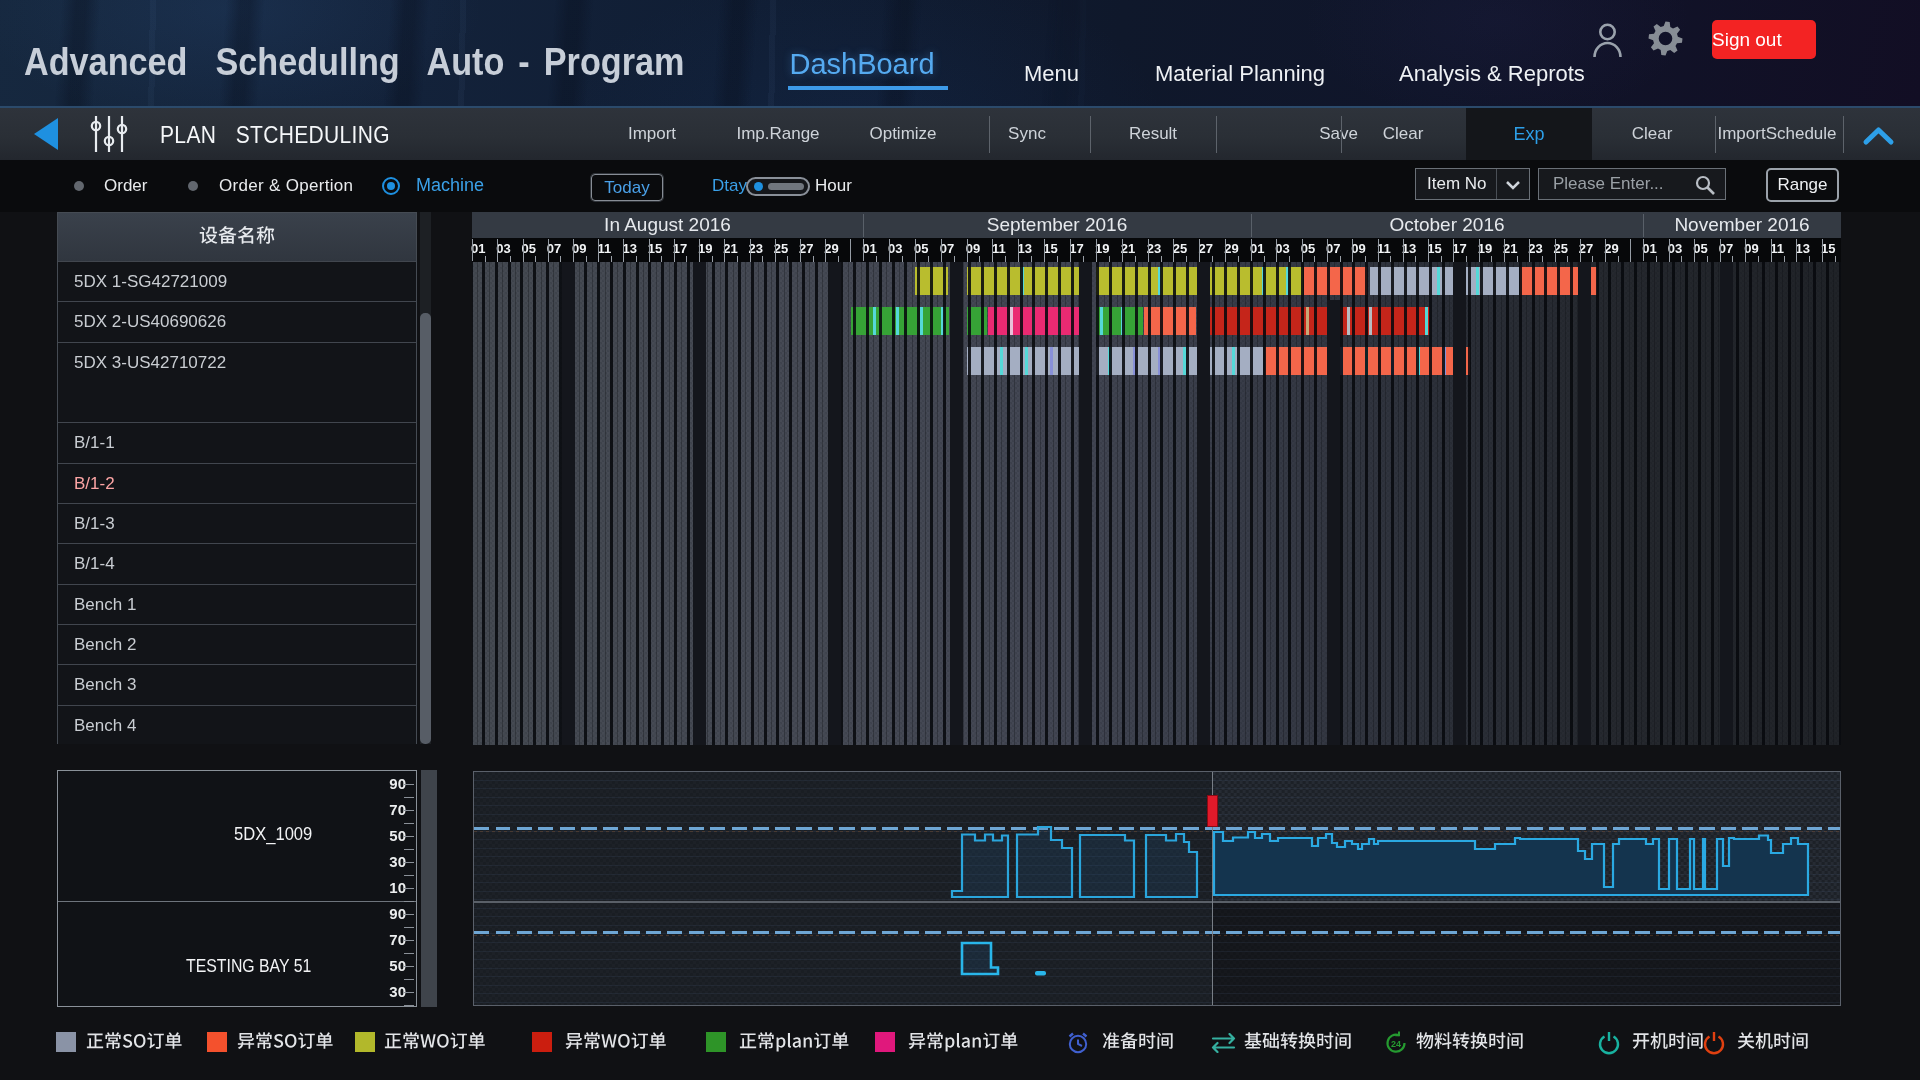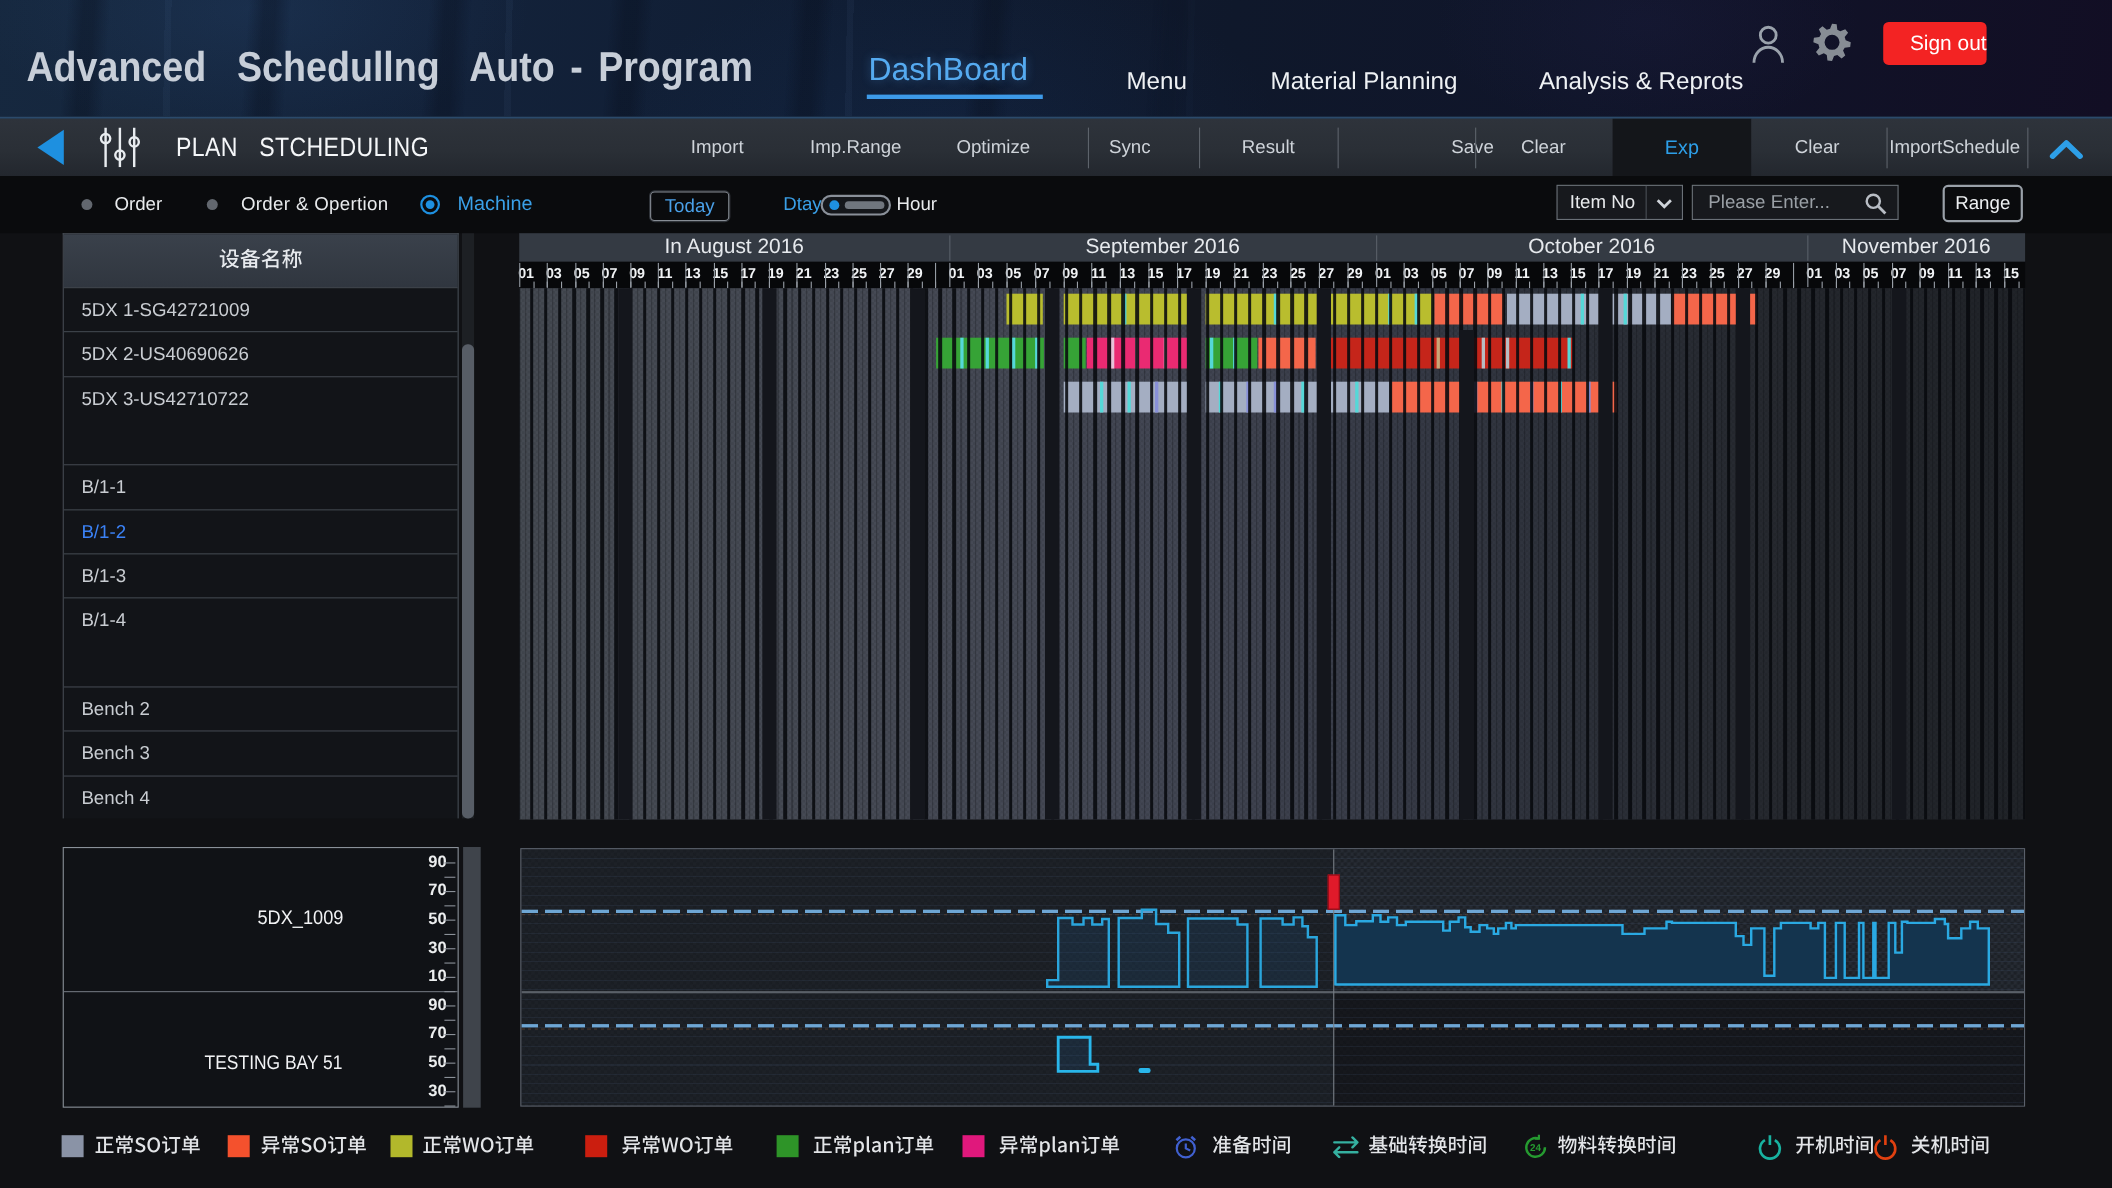--- a/index.html
+++ b/index.html
@@ -26,21 +26,21 @@
 <div class="abs" style="left:1024px;top:61px;font-size:22px;color:#eef1f4">Menu</div>
 <div class="abs" style="left:1155px;top:61px;font-size:22px;color:#eef1f4">Material Planning</div>
 <div class="abs" style="left:1399px;top:61px;font-size:22px;color:#eef1f4">Analysis &amp; Reprots</div>
 <svg class="abs" style="left:1592px;top:22px" width="31" height="36" viewBox="0 0 31 36">
  <circle cx="15.5" cy="10" r="7.2" fill="none" stroke="#9aa2ac" stroke-width="2.6"></circle>
  <path d="M2.5 35 A13 14 0 0 1 28.5 35" fill="none" stroke="#9aa2ac" stroke-width="2.6"></path>
 </svg>
 <svg class="abs" style="left:1648px;top:21px" width="35" height="35" viewBox="0 0 35 35">
         <path fill-rule="evenodd" fill="#878d95" d="M34.5 17.5 L34.0 21.7 L29.0 22.3 L27.5 25.0 L29.5 29.5 L26.2 32.1 L22.3 29.0 L19.3 29.9 L17.5 34.5 L13.3 34.0 L12.7 29.0 L10.0 27.5 L5.5 29.5 L2.9 26.2 L6.0 22.3 L5.1 19.3 L0.5 17.5 L1.0 13.3 L6.0 12.7 L7.5 10.0 L5.5 5.5 L8.8 2.9 L12.7 6.0 L15.7 5.1 L17.5 0.5 L21.7 1.0 L22.3 6.0 L25.0 7.5 L29.5 5.5 L32.1 8.8 L29.0 12.7 L29.9 15.7 Z M24.3 17.5 A6.8 6.8 0 1 0 10.7 17.5 A6.8 6.8 0 1 0 24.3 17.5 Z"></path>
       </svg>
-<div class="abs" style="left:1712px;top:20px;width:94px;height:39px;background:#f32323;border-radius:5px;color:#fff;font-size:19px;text-align:right;line-height:39px">Sign out</div>
+<div class="abs" style="left:1712px;top:20px;width:104px;height:39px;background:#f32323;border-radius:5px;color:#fff;font-size:19px;text-align:left;line-height:39px">Sign out</div>
 </div>
 
 <div class="abs" style="left:0;top:108px;width:1920px;height:52px;background:linear-gradient(180deg,#2e333b 0%,#2a2f36 55%,#23272e 100%)">
 <div class="abs" style="left:34px;top:10px;width:0;height:0;border-top:16px solid transparent;border-bottom:16px solid transparent;border-right:24px solid #1e90e0"></div>
 <svg class="abs" style="left:90px;top:8px" width="38" height="36" viewBox="0 0 38 36">
  <g stroke="#e8ecf0" stroke-width="2.2" fill="none">
  <line x1="6" y1="0" x2="6" y2="36"></line>
           <line x1="19" y1="0" x2="19" y2="36"></line>
           <line x1="32" y1="0" x2="32" y2="36"></line>
  <circle cx="6" cy="10" r="4.2"></circle>
@@ -103,23 +103,24 @@
 </div>
 
 <div class="abs" style="left:57px;top:212px;width:360px;height:532px;border:1px solid #454b53;border-bottom:none;background:#121418">
 <div class="abs" style="left:0;top:0;width:358px;height:48px;background:linear-gradient(180deg,#3a414b,#30363f);text-align:center"><span style="display:inline-block;margin-top:14px"><svg class="" width="76.0" height="19.0" viewBox="0 -800 4000 1000" style="overflow:visible">
             <path fill="#e6e9ed" d="M112 -771 174 -828Q201 -806 231 -779Q261 -752 288 -726Q315 -699 331 -678L266 -611Q250 -633 225 -661Q199 -689 169 -718Q140 -747 112 -771ZM170 67 150 -17 171 -51 363 -201Q369 -182 379 -158Q390 -135 398 -122Q330 -68 288 -35Q246 -1 222 18Q199 37 188 48Q177 59 170 67ZM40 -533H219V-442H40ZM506 -810H772V-722H506ZM383 -406H845V-317H383ZM816 -406H833L849 -409L907 -384Q876 -282 824 -205Q771 -128 702 -72Q632 -16 549 22Q465 61 373 84Q367 65 354 41Q341 16 329 1Q413 -16 490 -49Q568 -81 632 -130Q696 -178 744 -243Q791 -309 816 -391ZM497 -336Q536 -250 603 -182Q671 -114 763 -67Q855 -20 968 2Q958 12 947 27Q936 42 926 57Q916 73 910 86Q735 44 611 -57Q488 -157 417 -308ZM482 -810H570V-697Q570 -649 556 -599Q543 -548 505 -502Q467 -457 395 -423Q389 -433 378 -446Q366 -460 354 -473Q342 -486 333 -492Q398 -521 429 -556Q461 -590 471 -627Q482 -664 482 -700ZM728 -810H818V-583Q818 -562 821 -553Q824 -544 836 -544Q842 -544 854 -544Q866 -544 878 -544Q891 -544 897 -544Q908 -544 923 -546Q938 -547 947 -550Q949 -532 951 -509Q953 -486 955 -470Q945 -466 930 -465Q914 -464 899 -464Q891 -464 877 -464Q862 -464 848 -464Q834 -464 828 -464Q787 -464 765 -476Q744 -488 736 -515Q728 -542 728 -585ZM170 67Q167 55 158 40Q150 25 140 10Q130 -5 121 -13Q132 -21 143 -34Q155 -47 163 -66Q171 -84 171 -108V-533H263V-35Q263 -35 249 -24Q235 -14 217 3Q199 19 184 36Q170 54 170 67Z M1329 -761H1753V-678H1329ZM1723 -761H1742L1758 -765L1820 -728Q1778 -660 1716 -606Q1655 -551 1580 -508Q1505 -464 1420 -432Q1335 -400 1246 -377Q1156 -355 1066 -341Q1063 -354 1056 -371Q1049 -388 1041 -404Q1033 -420 1025 -430Q1110 -440 1195 -459Q1281 -478 1361 -506Q1441 -533 1510 -569Q1580 -605 1634 -650Q1689 -695 1723 -748ZM1326 -680Q1388 -615 1489 -566Q1590 -518 1716 -486Q1842 -455 1979 -442Q1969 -431 1958 -416Q1946 -400 1937 -384Q1927 -368 1920 -354Q1784 -371 1657 -408Q1530 -445 1425 -502Q1319 -559 1244 -636ZM1161 -356H1833V83H1730V-274H1259V84H1161ZM1204 -194H1770V-119H1204ZM1204 -28H1770V54H1204ZM1448 -321H1546V18H1448ZM1365 -848 1466 -827Q1412 -743 1331 -667Q1250 -591 1133 -531Q1126 -542 1115 -556Q1104 -569 1092 -581Q1080 -594 1069 -601Q1142 -634 1199 -675Q1256 -716 1298 -761Q1339 -805 1365 -848Z M2308 -51H2788V35H2308ZM2339 -745H2784V-659H2339ZM2396 -848 2503 -826Q2441 -734 2348 -649Q2256 -564 2125 -497Q2119 -509 2107 -523Q2096 -537 2083 -551Q2071 -564 2060 -572Q2142 -609 2206 -655Q2271 -702 2319 -751Q2366 -801 2396 -848ZM2750 -745H2769L2785 -750L2850 -711Q2798 -607 2716 -523Q2634 -440 2532 -376Q2430 -311 2316 -266Q2203 -221 2088 -194Q2083 -207 2075 -223Q2066 -239 2057 -255Q2048 -270 2039 -281Q2126 -299 2213 -328Q2301 -357 2382 -398Q2464 -438 2535 -489Q2605 -539 2661 -600Q2716 -661 2750 -730ZM2251 -518 2325 -572Q2358 -550 2394 -522Q2431 -494 2464 -466Q2498 -438 2520 -415L2442 -353Q2422 -376 2390 -405Q2357 -434 2321 -464Q2285 -494 2251 -518ZM2756 -349H2853V84H2756ZM2340 -349H2782V-263H2340V83H2246V-277L2319 -349Z M3196 -760H3282V85H3196ZM3049 -559H3404V-471H3049ZM3201 -524 3255 -502Q3242 -449 3221 -392Q3201 -335 3177 -280Q3153 -225 3126 -176Q3099 -128 3071 -92Q3065 -111 3051 -135Q3038 -159 3027 -175Q3061 -215 3095 -274Q3129 -333 3157 -399Q3185 -465 3201 -524ZM3360 -837 3415 -762Q3369 -744 3312 -729Q3255 -714 3195 -703Q3136 -692 3080 -684Q3077 -699 3069 -720Q3061 -741 3054 -756Q3108 -766 3164 -778Q3220 -790 3272 -805Q3323 -821 3360 -837ZM3278 -444Q3287 -436 3306 -416Q3325 -396 3347 -373Q3369 -350 3386 -330Q3404 -310 3412 -301L3358 -225Q3350 -242 3334 -267Q3319 -292 3301 -319Q3283 -346 3267 -369Q3250 -393 3239 -407ZM3526 -842 3616 -824Q3601 -751 3579 -681Q3556 -611 3528 -550Q3501 -489 3468 -443Q3459 -451 3445 -460Q3430 -470 3415 -479Q3400 -488 3389 -493Q3438 -556 3473 -649Q3508 -742 3526 -842ZM3498 -449 3586 -433Q3574 -365 3555 -300Q3536 -234 3512 -177Q3489 -120 3461 -76Q3453 -84 3438 -93Q3424 -102 3410 -110Q3395 -119 3384 -124Q3426 -184 3454 -270Q3483 -357 3498 -449ZM3529 -716H3905V-628H3501ZM3643 -651H3736V-25Q3736 12 3727 32Q3719 52 3696 64Q3673 75 3638 78Q3604 81 3556 81Q3553 62 3543 36Q3534 10 3524 -9Q3557 -8 3586 -7Q3615 -7 3625 -8Q3635 -8 3639 -11Q3643 -15 3643 -25ZM3779 -434 3861 -459Q3883 -404 3903 -342Q3923 -279 3939 -220Q3954 -160 3961 -112L3873 -85Q3867 -132 3852 -193Q3838 -253 3819 -317Q3800 -380 3779 -434ZM3880 -716H3891L3904 -720L3964 -703Q3946 -654 3925 -602Q3903 -550 3883 -504L3801 -524Q3816 -554 3831 -588Q3846 -622 3859 -653Q3872 -684 3880 -706Z"></path>
           </svg></span></div>
 <div class="abs" style="left:0;top:48.0px;width:358px;height:40.3px;border-top:1px solid #41464e;color:#c9cdd2;font-size:17px;line-height:40.3px;padding-left:16px">5DX 1-SG42721009</div>
 <div class="abs" style="left:0;top:88.3px;width:358px;height:40.3px;border-top:1px solid #41464e;color:#c9cdd2;font-size:17px;line-height:40.3px;padding-left:16px">5DX 2-US40690626</div>
 <div class="abs" style="left:0;top:128.7px;width:358px;height:40.3px;border-top:1px solid #41464e;color:#c9cdd2;font-size:17px;line-height:40.3px;padding-left:16px">5DX 3-US42710722</div>
 <div class="abs" style="left:0;top:209.3px;width:358px;height:40.3px;border-top:1px solid #41464e;color:#c9cdd2;font-size:17px;line-height:40.3px;padding-left:16px">B/1-1</div>
-<div class="abs" style="left:0;top:249.6px;width:358px;height:40.3px;border-top:1px solid #41464e;color:#3b82f6;font-size:17px;line-height:40.3px;padding-left:16px">B/1-2</div>
+<div class="abs" style="left:0;top:249.6px;width:358px;height:40.3px;border-top:1px solid #41464e;color:#fca5a5;font-size:17px;line-height:40.3px;padding-left:16px">B/1-2</div>
 <div class="abs" style="left:0;top:290.0px;width:358px;height:40.3px;border-top:1px solid #41464e;color:#c9cdd2;font-size:17px;line-height:40.3px;padding-left:16px">B/1-3</div>
 <div class="abs" style="left:0;top:330.3px;width:358px;height:40.3px;border-top:1px solid #41464e;color:#c9cdd2;font-size:17px;line-height:40.3px;padding-left:16px">B/1-4</div>
+<div class="abs" style="left:0;top:370.6px;width:358px;height:40.3px;border-top:1px solid #41464e;color:#c9cdd2;font-size:17px;line-height:40.3px;padding-left:16px">Bench 1</div>
 <div class="abs" style="left:0;top:411.0px;width:358px;height:40.3px;border-top:1px solid #41464e;color:#c9cdd2;font-size:17px;line-height:40.3px;padding-left:16px">Bench 2</div>
 <div class="abs" style="left:0;top:451.3px;width:358px;height:40.3px;border-top:1px solid #41464e;color:#c9cdd2;font-size:17px;line-height:40.3px;padding-left:16px">Bench 3</div>
 <div class="abs" style="left:0;top:491.6px;width:358px;height:40.3px;border-top:1px solid #41464e;color:#c9cdd2;font-size:17px;line-height:40.3px;padding-left:16px">Bench 4</div>
 </div>
 <div class="abs" style="left:420px;top:212px;width:11px;height:532px;background:#1d2024"></div>
 <div class="abs" style="left:420px;top:313px;width:11px;height:431px;background:#575d66;border-radius:5px"></div>
 <div class="abs" style="left:472px;top:212px;width:1369px;height:533px">
 <div class="abs" style="left:0;top:0;width:1369px;height:26px;background:#343a43"></div>
 <div class="abs" style="left:0.0px;top:2px;width:391.0px;text-align:center;font-size:19px;color:#e6e9ed">In August 2016</div>
 <div class="abs" style="left:391.0px;top:2px;width:388.0px;text-align:center;font-size:19px;color:#e6e9ed">September 2016</div>

